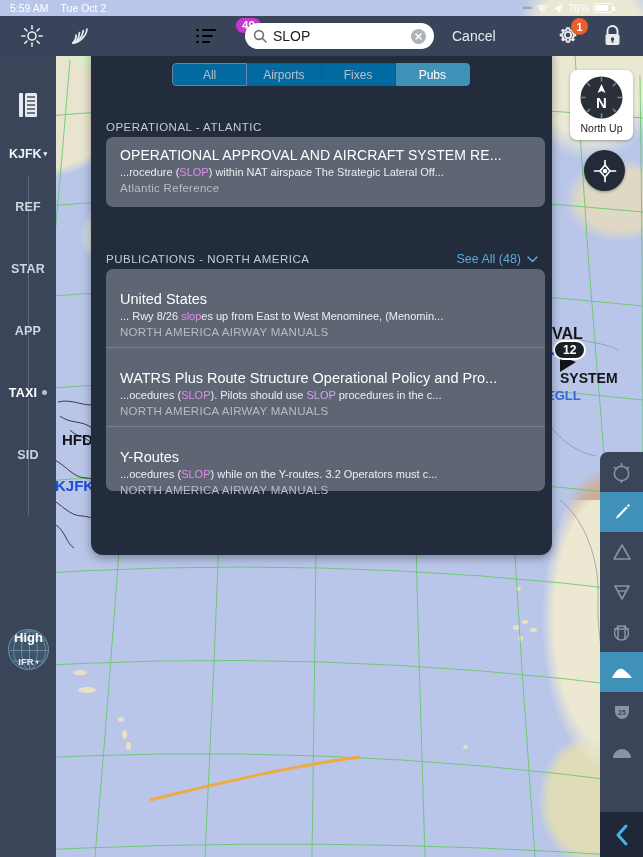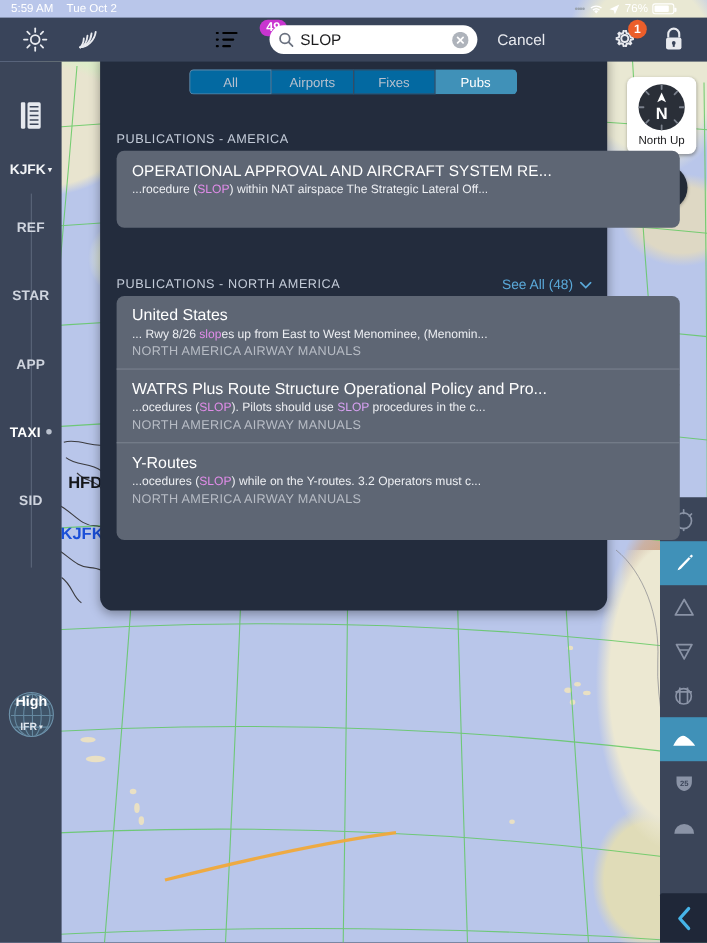--- a/index.html
+++ b/index.html
@@ -201,26 +201,26 @@
     color: #c3cbd8; font-size: 11.5px; letter-spacing: .5px; font-weight: 500;
   }
   .sec1 { position: absolute; left: 15px; top: 72px; }
   .sec2 { position: absolute; left: 15px; top: 204px; }
   .see-all {
     position: absolute; right: 14px; top: 203px; color: #5aa8d8; font-size: 12.5px;
     display: flex; align-items: center; gap: 6px;
   }
 
   .card {
-    position: absolute; left: 15px; width: 512px; background: #5e6674;
+    position: absolute; left: 15px; width: 439px; background: #5e6674;
     border-radius: 7px; padding: 10px 14px 10px;
   }
   .card.atlantic { top: 88px; height: 70px; }
   .card.na { top: 220px; height: 222px; padding: 0; }
-  .res { padding: 10px 14px 9px; }
+  .res { padding: 22px 14px 9px; }
   .res + .res { border-top: 1px solid #79808d; }
   .res-title {
     color: #ffffff; font-size: 14.5px; font-weight: 400; white-space: nowrap; overflow: hidden;
   }
   .res-title.caps { font-size: 14px; letter-spacing: .1px; }
   .res-snip {
     color: #eceef2; font-size: 11px; margin-top: 3px; white-space: nowrap; overflow: hidden;
   }
   .hl { color: #e08ce8; }
   .hl2 { color: #d6a0f0; }
@@ -548,25 +548,26 @@
 
   <div class="panel">
 
     <div class="seg">
       <div class="seg-item">All</div>
       <div class="seg-item">Airports</div>
       <div class="seg-item">Fixes</div>
       <div class="seg-item sel">Pubs</div>
     </div>
 
-    <div class="sec-head sec1">PUBLICATIONS - AMERICA</div>
+    <div class="sec-head sec1">OPERATIONAL - ATLANTIC</div>
 
     <div class="card atlantic">
       <div class="res-title caps">OPERATIONAL APPROVAL AND AIRCRAFT SYSTEM RE...</div>
       <div class="res-snip"><span>...rocedure (</span><span class="hl">SLOP</span><span>) within NAT airspace The Strategic Lateral Off...</span></div>
+      <div class="res-src">Atlantic Reference</div>
     </div>
 
     <div class="sec-head sec2">PUBLICATIONS - NORTH AMERICA</div>
     <div class="see-all">
       <span>See All (48)</span>
       <svg width="11" height="7" viewBox="0 0 11 7">
         <path d="M1 1 L5.5 5.5 L10 1" fill="none" stroke="#5aa8d8" stroke-width="1.5" stroke-linecap="round"></path>
       </svg>
     </div>
 

